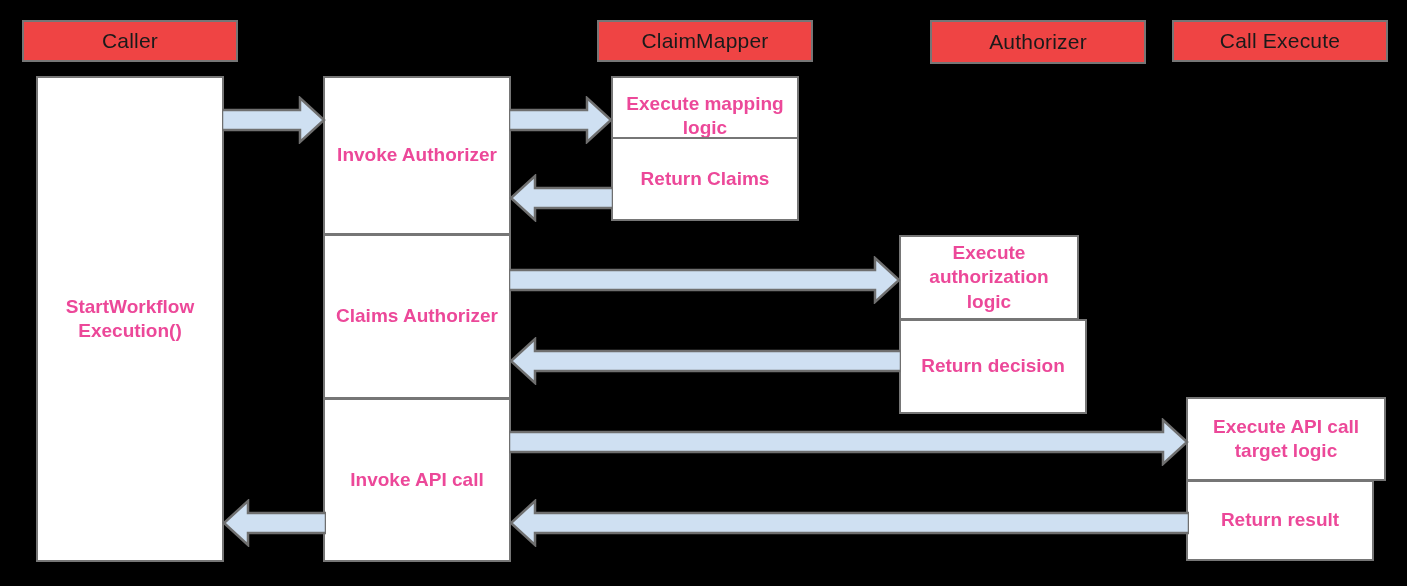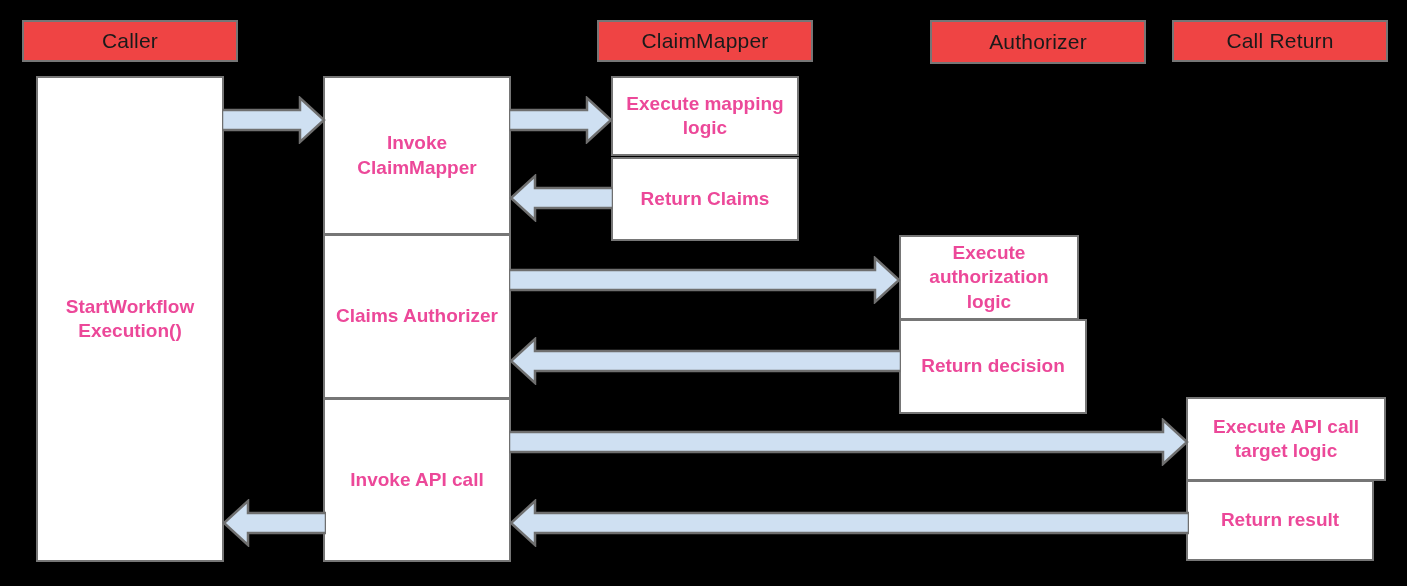--- a/index.html
+++ b/index.html
@@ -63,44 +63,44 @@
 
   <div class="lane-header" style="left:597px; top:20px; width:216px; height:42px;">
     <span>ClaimMapper</span>
   </div>
 
   <div class="lane-header" style="left:885px; top:20px; width:216px; height:44px;margin-left:45px;">
     <span>Authorizer</span>
   </div>
 
   <div class="lane-header" style="left:1172px; top:20px; width:216px; height:42px;">
-    <span>Call Return</span>
+    <span>Call Execute</span>
   </div>
 
   <div class="node" style="left:36px; top:76px; width:188px; height:486px;">
     <span>StartWorkflow Execution()</span>
   </div>
 
   <div class="node" style="left:323px; top:76px; width:188px; height:159px;">
-    <span>Invoke ClaimMapper</span>
+    <span>Invoke Authorizer</span>
   </div>
 
   <div class="node" style="left:323px; top:234px; width:188px; height:165px;">
     <span>Claims Authorizer</span>
   </div>
 
   <div class="node" style="left:323px; top:398px; width:188px; height:164px;text-align:right;">
     <span>Invoke API call</span>
   </div>
 
   <div class="node" style="left:611px; top:76px; width:188px; height:80px;">
     <span>Execute mapping logic</span>
   </div>
 
-  <div class="node" style="left:611px; top:157px; width:188px; height:84px;">
+  <div class="node" style="left:611px; top:137px; width:188px; height:84px;">
     <span>Return Claims</span>
   </div>
 
   <div class="node" style="left:899px; top:235px; width:180px; height:85px;">
     <span>Execute authorization logic</span>
   </div>
 
   <div class="node" style="left:899px; top:319px; width:188px; height:95px;">
     <span>Return decision</span>
   </div>

